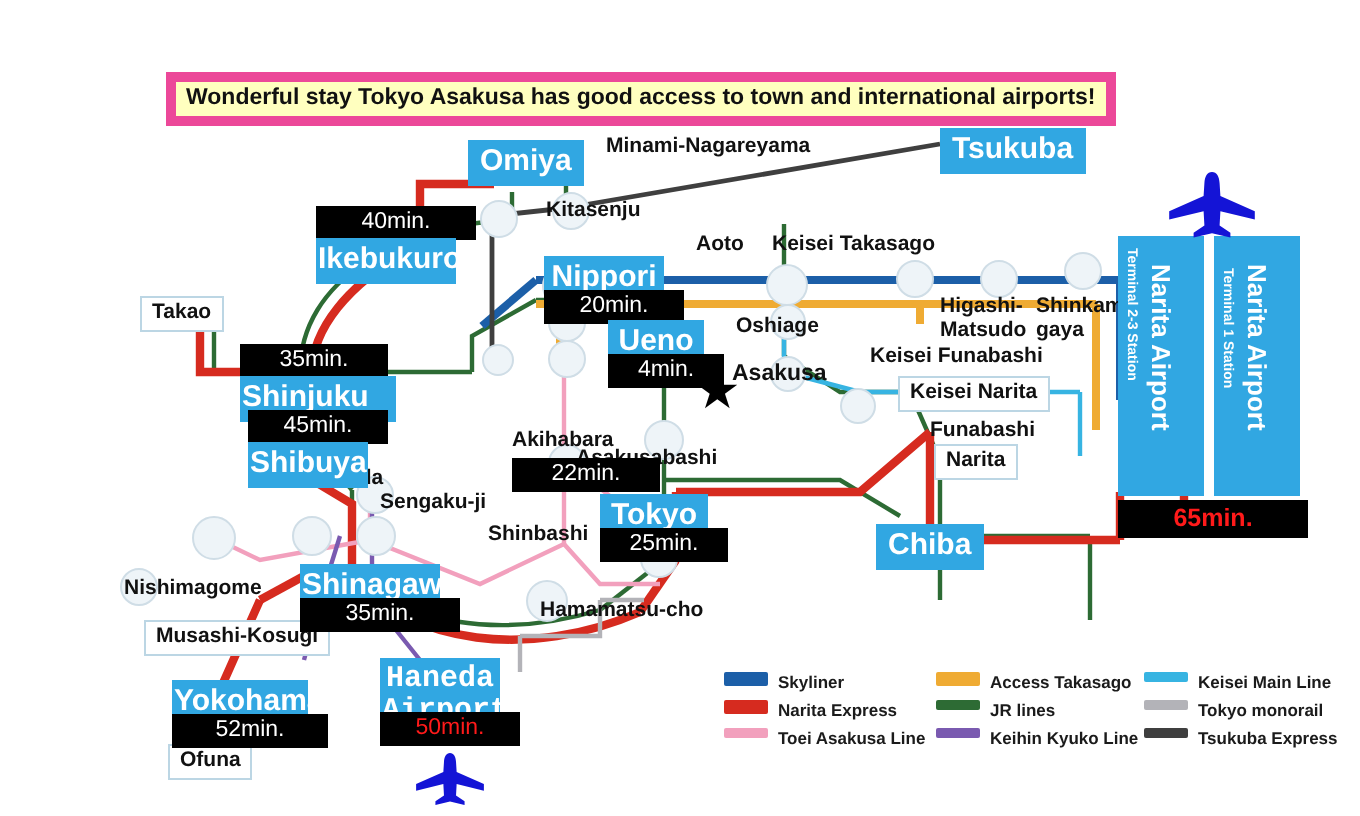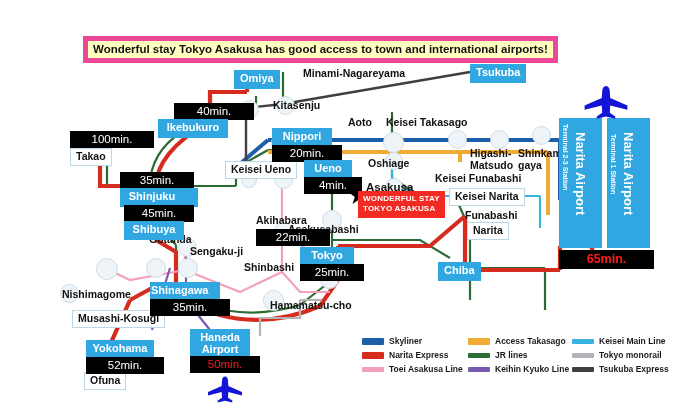--- a/index.html
+++ b/index.html
@@ -14,21 +14,21 @@
     background:#ffffbf;border:5px solid #ec4899;
     padding:2px 5px 3px 5px;
     font-size:11.5px;font-weight:bold;color:#111;white-space:nowrap;}
 
   
   .stn{position:absolute;border-radius:50%;
     background:#eef4f8;border:1.2px solid #cfdde6;}
 
   
   .bluebox{position:absolute;background:#31a7e2;color:#ffffff;
-    font-size:11px;font-weight:bold;line-height:1.05;
+    font-size:15px;font-weight:bold;line-height:1.05;
     padding:2px 5px 3px 5px;white-space:nowrap;
     border:1px solid #31a7e2;}
 
   
   .whitebox{position:absolute;background:#ffffff;color:#111;
     font-size:10.5px;font-weight:bold;line-height:1.05;
     padding:2px 5px 3px 5px;white-space:nowrap;
     border:1px solid #bcd6e4;}
 
   
@@ -63,21 +63,21 @@
   .star{position:absolute;left:347px;top:182px;color:#000;font-size:26px;
     line-height:1;}
 
   
   .plane{position:absolute;color:#1414d6;line-height:1;}
 
   
   .legend{position:absolute;left:362px;top:336px;width:314px;
     display:grid;grid-template-columns:106px 104px 104px;
     row-gap:4px;}
-  .legitem{display:flex;align-items:center;}
+  .legitem{display:flex;align-items:flex-start;}
   .swatch{width:22px;height:5px;margin-right:5px;flex:none;border-radius:1px;}
   .legtxt{font-size:8.5px;font-weight:bold;color:#1b1b1b;white-space:nowrap;}
 </style>
 </head>
 <body>
 
 <div id="map">
 
   <svg class="lines" viewBox="0 0 680 408">
 
@@ -218,30 +218,29 @@
   <div class="plain" style="left:366px;top:181px;font-size:11.5px;">Asakusa</div>
   <div class="plain" style="left:288px;top:224px;">Asakusabashi</div>
   <div class="plain" style="left:256px;top:215px;">Akihabara</div>
   <div class="plain" style="left:149px;top:234px;">Gotanda</div>
   <div class="plain" style="left:190px;top:246px;">Sengaku-ji</div>
   <div class="plain" style="left:244px;top:262px;">Shinbashi</div>
   <div class="plain" style="left:62px;top:289px;">Nishimagome</div>
   <div class="plain" style="left:270px;top:300px;">Hamamatsu-cho</div>
 
   <div class="whitebox" style="left:70px;top:148px;">Takao</div>
-  <div class="whitebox" style="left:225px;top:161px;">Keisei Ueno</div>
   <div class="whitebox" style="left:449px;top:188px;">Keisei Narita</div>
   <div class="whitebox" style="left:467px;top:222px;">Narita</div>
   <div class="whitebox" style="left:72px;top:310px;">Musashi-Kosugi</div>
   <div class="whitebox" style="left:84px;top:372px;">Ofuna</div>
 
   <div class="bluebox" style="left:234px;top:70px;">Omiya</div>
   <div class="bluebox" style="left:470px;top:64px;">Tsukuba</div>
 
-  <div class="timebadge" style="left:158px;top:103px;width:68px;margin-left:16px;">40min.</div>
+  <div class="timebadge" style="left:158px;top:103px;width:68px;">40min.</div>
   <div class="bluebox" style="left:272px;top:128px;width:58px;text-align:center;padding-left:0;padding-right:0;">Nippori</div>
 
   <div class="bluebox" style="left:158px;top:119px;width:68px;text-align:center;padding-left:0;padding-right:0;">Ikebukuro</div>
   <div class="timebadge" style="left:272px;top:145px;width:58px;">20min.</div>
 
   <div class="bluebox" style="left:304px;top:160px;width:46px;text-align:center;padding-left:0;padding-right:0;">Ueno</div>
   <div class="timebadge" style="left:304px;top:177px;width:46px;">4min.</div>
 
   <div class="timebadge" style="left:120px;top:172px;width:62px;">35min.</div>
   <div class="bluebox" style="left:120px;top:188px;width:62px;text-align:center;padding-left:0;padding-right:14px;">Shinjuku</div>
@@ -253,46 +252,41 @@
   <div class="timebadge" style="left:300px;top:264px;width:52px;">25min.</div>
 
   <div class="bluebox" style="left:150px;top:282px;width:68px;text-align:left;padding-left:0;padding-right:0;">Shinagawa</div>
   <div class="timebadge" style="left:150px;top:299px;width:68px;">35min.</div>
 
   <div class="bluebox" style="left:438px;top:262px;">Chiba</div>
 
   <div class="bluebox" style="left:86px;top:340px;width:66px;text-align:center;padding-left:0;padding-right:0;">Yokohama</div>
   <div class="timebadge" style="left:86px;top:357px;width:66px;">52min.</div>
 
-  <div class="bluebox" style="left:190px;top:329px;width:58px;text-align:center;padding-left:0;padding-right:0;">
+  <div class="bluebox" style="left:190px;top:329px;width:58px;text-align:center;padding-left:0;padding-right:0;font-family:Liberation Mono, monospace;">
     <span>Haneda</span><br>
     <span>Airport</span>
   </div>
   <div class="timebadge red" style="left:190px;top:356px;width:58px;">50min.</div>
 
-  <div class="timebadge" style="left:70px;top:131px;width:72px;">100min.</div>
   <div class="timebadge" style="left:256px;top:229px;width:62px;">22min.</div>
 
   <div class="narita-wrap">
     <div class="nblock nb1">
       <div class="nv-sub" style="left:3px;top:6px;">Terminal 2-3 Station</div>
       <div class="nv-title" style="left:14px;top:14px;">Narita Airport</div>
     </div>
     <div class="nblock nb2">
       <div class="nv-sub" style="left:3px;top:16px;">Terminal 1 Station</div>
       <div class="nv-title" style="left:14px;top:14px;">Narita Airport</div>
     </div>
   </div>
   <div class="narita-time">65min.</div>
 
   <div class="star">★</div>
-  <div class="redmark">
-    <span>WONDERFUL STAY</span><br>
-    <span>TOKYO ASAKUSA</span>
-  </div>
 
   <div class="plane" style="left:582px;top:86px;">
     <svg width="48" height="34" viewBox="0 0 48 34">
         <g fill="#1414d6">
       <path d="M24 0 c2.4 0 3.6 2.2 3.8 5.6 l0.4 6.4 17.2 7.6 0 4.2 -17.2 -4.2 -0.4 7.2 5.4 3.6 0 2.4 -9.2 -2.2 -9.2 2.2 0 -2.4 5.4 -3.6 -0.4 -7.2 -17.2 4.2 0 -4.2 17.2 -7.6 0.4 -6.4 C20.4 2.2 21.6 0 24 0 z"></path>
     </g>
       </svg>
   </div>
   <div class="plane" style="left:206px;top:376px;">
     <svg width="38" height="28" viewBox="0 0 48 34">

